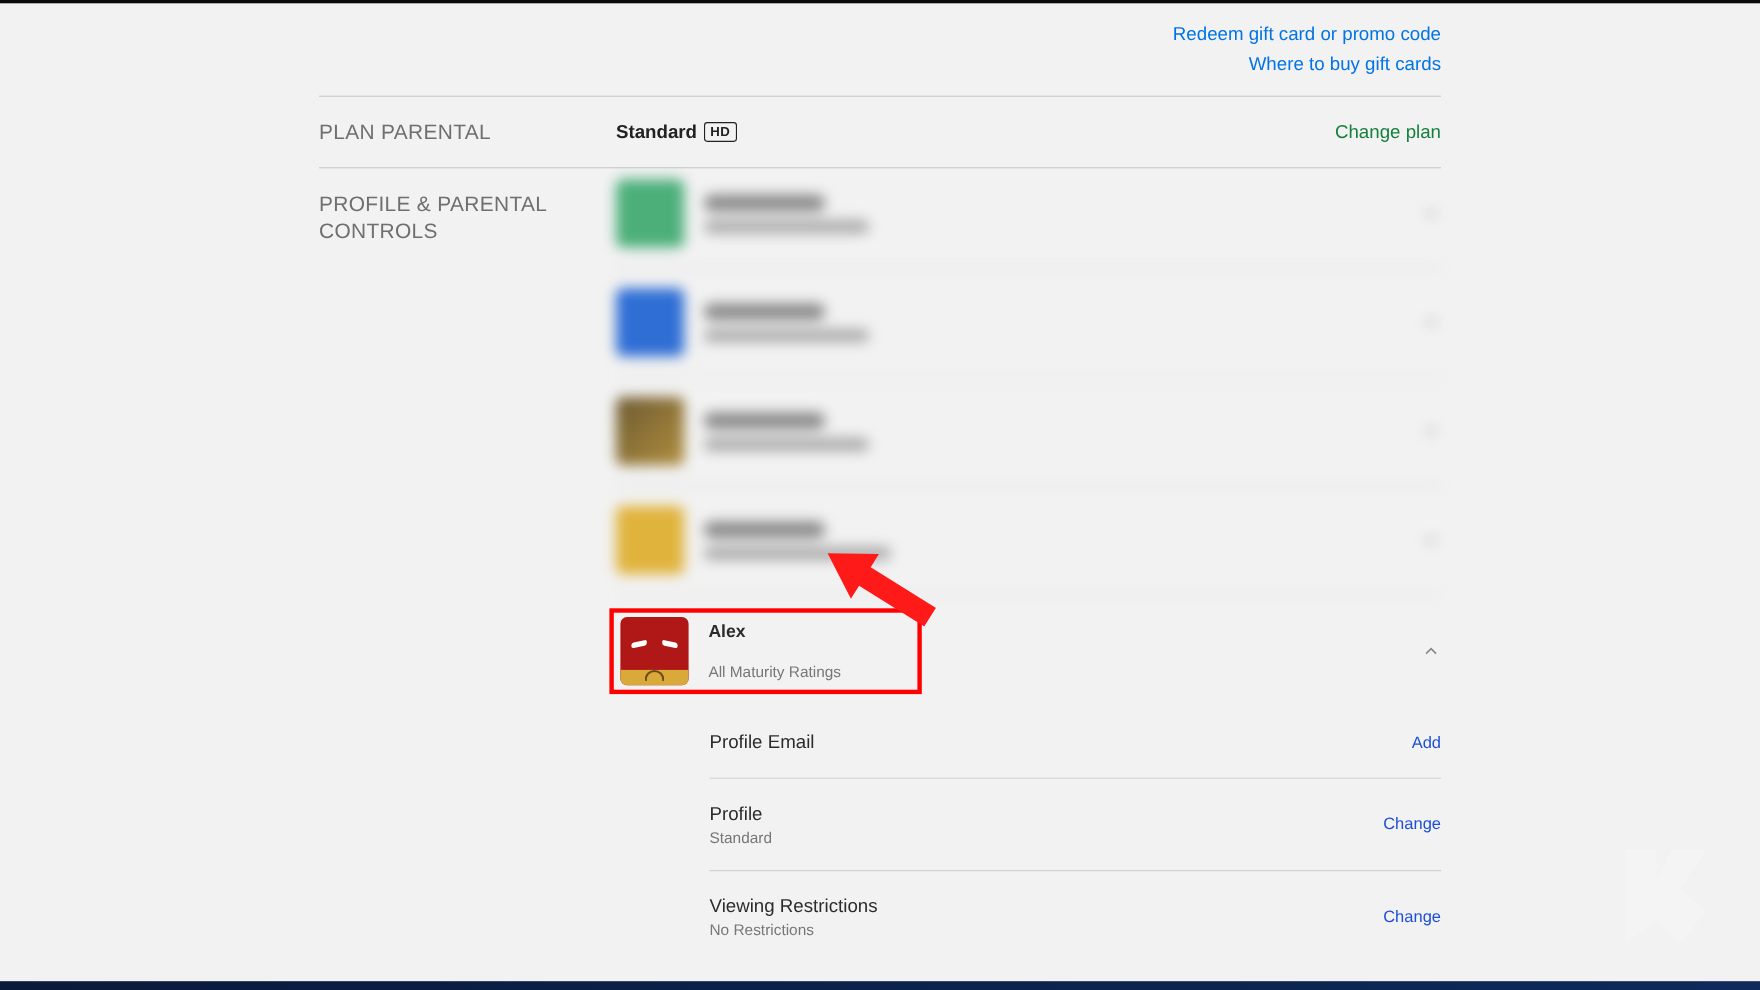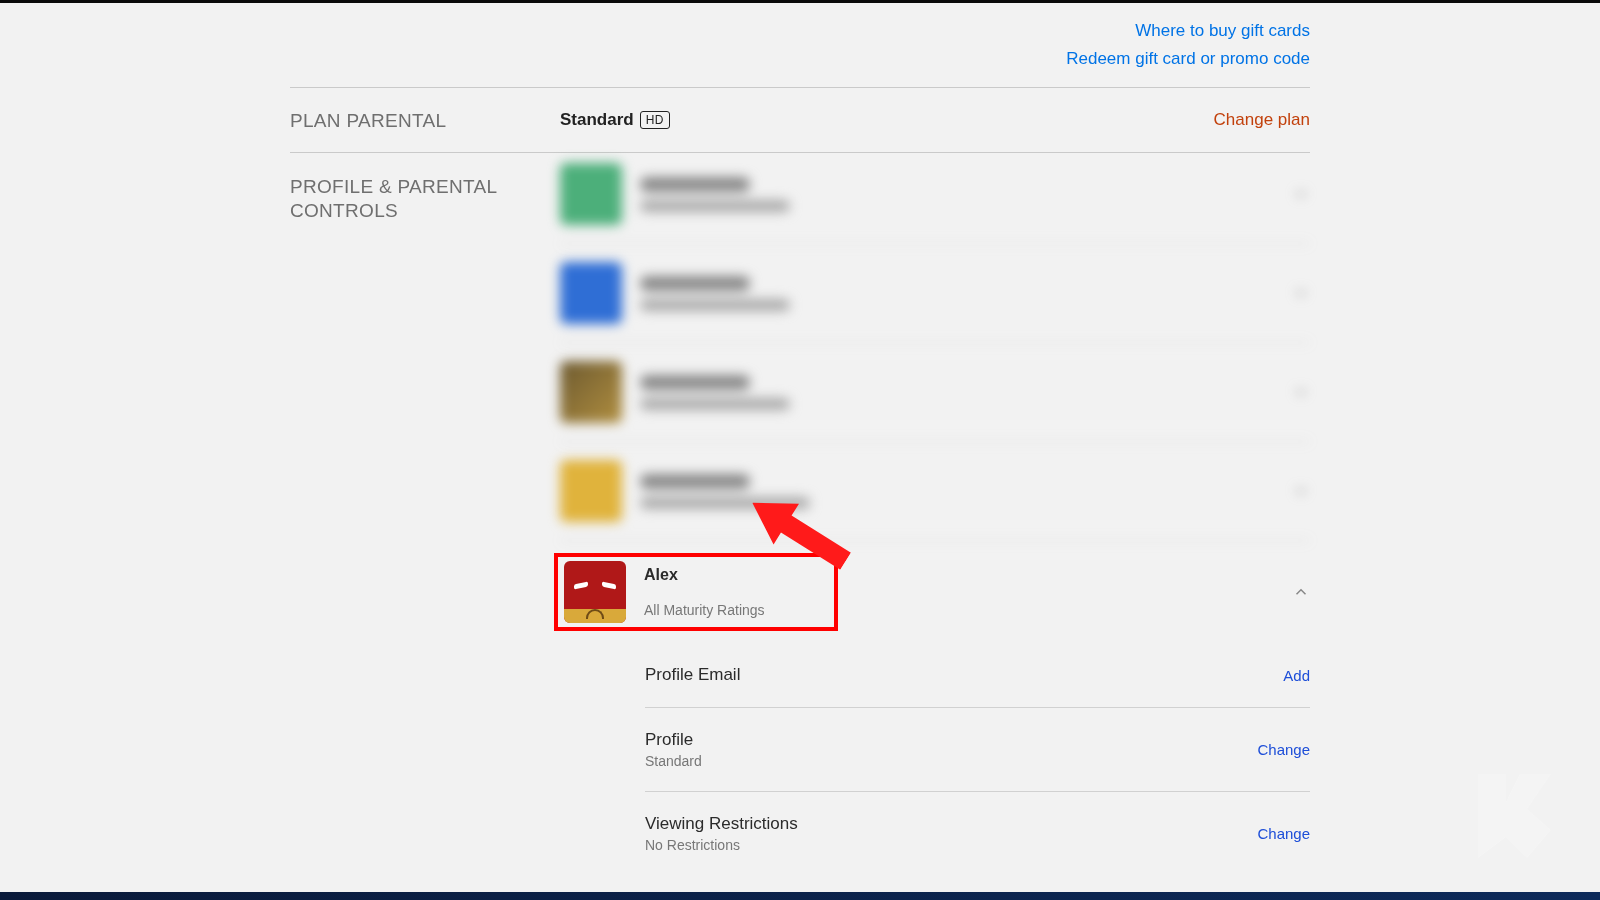--- a/index.html
+++ b/index.html
@@ -63,26 +63,26 @@
     font-size: 17px;
     color: #222;
     display: inline-flex;
     align-items: center;
     gap: 6px;
   }
   .hd-badge {
     border: 1.5px solid #222;
     border-radius: 3px;
     font-size: 12px;
-    font-weight: 400;
+    font-weight: 700;
     padding: 1px 5px;
     letter-spacing: 0.5px;
   }
   .link-action {
-    color: #c2410c;
+    color: #15803d;
     text-decoration: none;
     font-size: 17px;
     cursor: pointer;
   }
   .link-action-sm {
     color: #1d4ed8;
     text-decoration: none;
     font-size: 15px;
     cursor: pointer;
   }
@@ -209,22 +209,22 @@
   .bl-sub  { width:150px; height:12px; background:#aaa; border-radius:6px;}
 </style>
 </head>
 <body>
 
 <div class="topbar"></div>
 
 <div class="container">
 
   <div class="top-links">
+    <a href="#">Redeem gift card or promo code</a>
     <a href="#">Where to buy gift cards</a>
-    <a href="#">Redeem gift card or promo code</a>
   </div>
 
   <hr class="section-divider">
 
   <div class="section">
     <div class="section-label">PLAN PARENTAL</div>
     <div class="section-content">
       <div class="plan-row">
         <span class="plan-name">
           <span>Standard</span>

